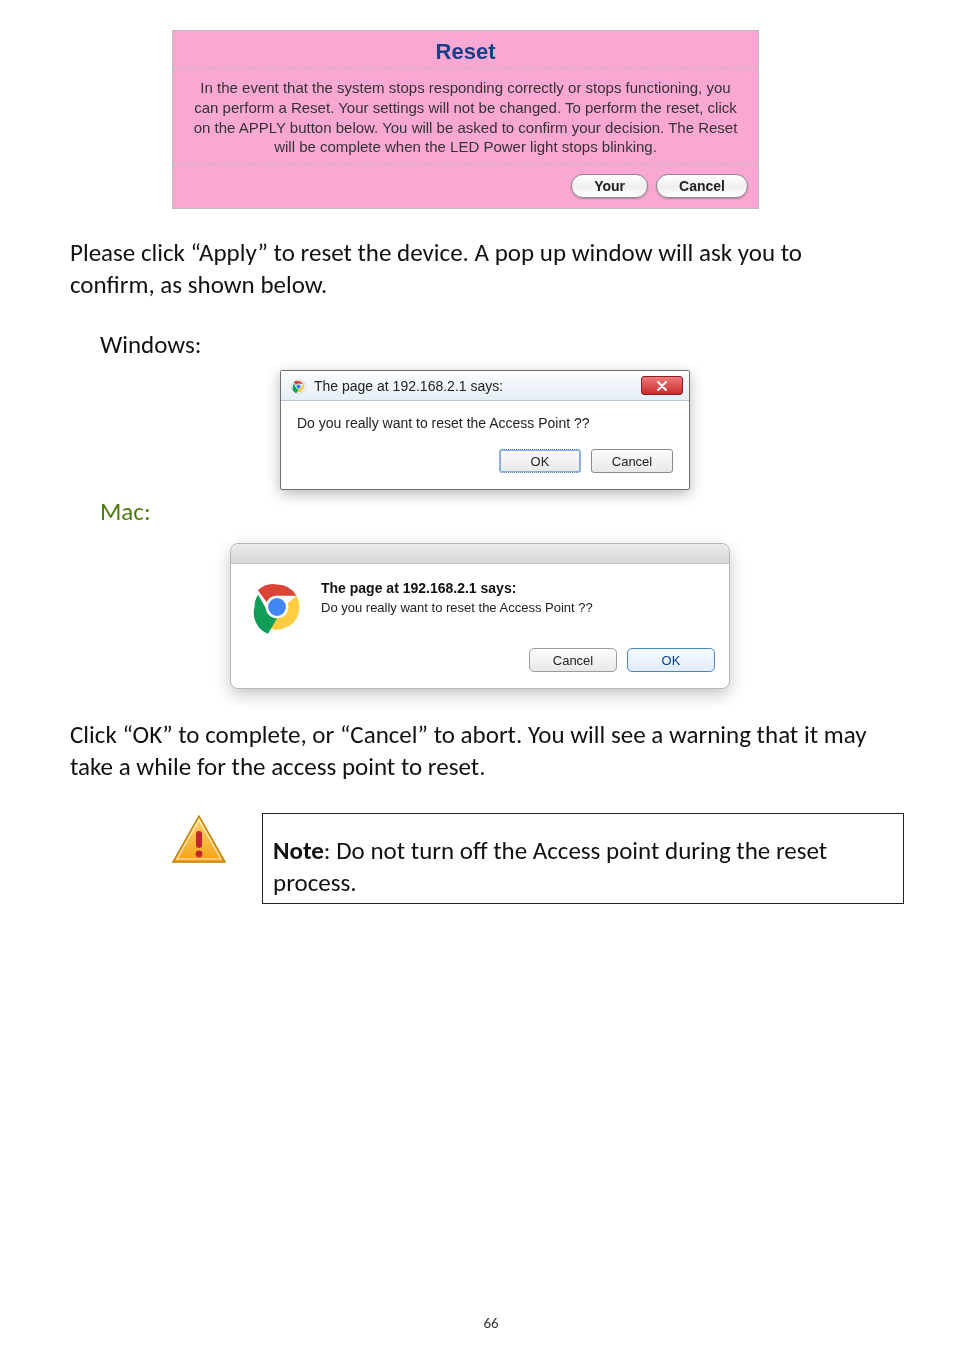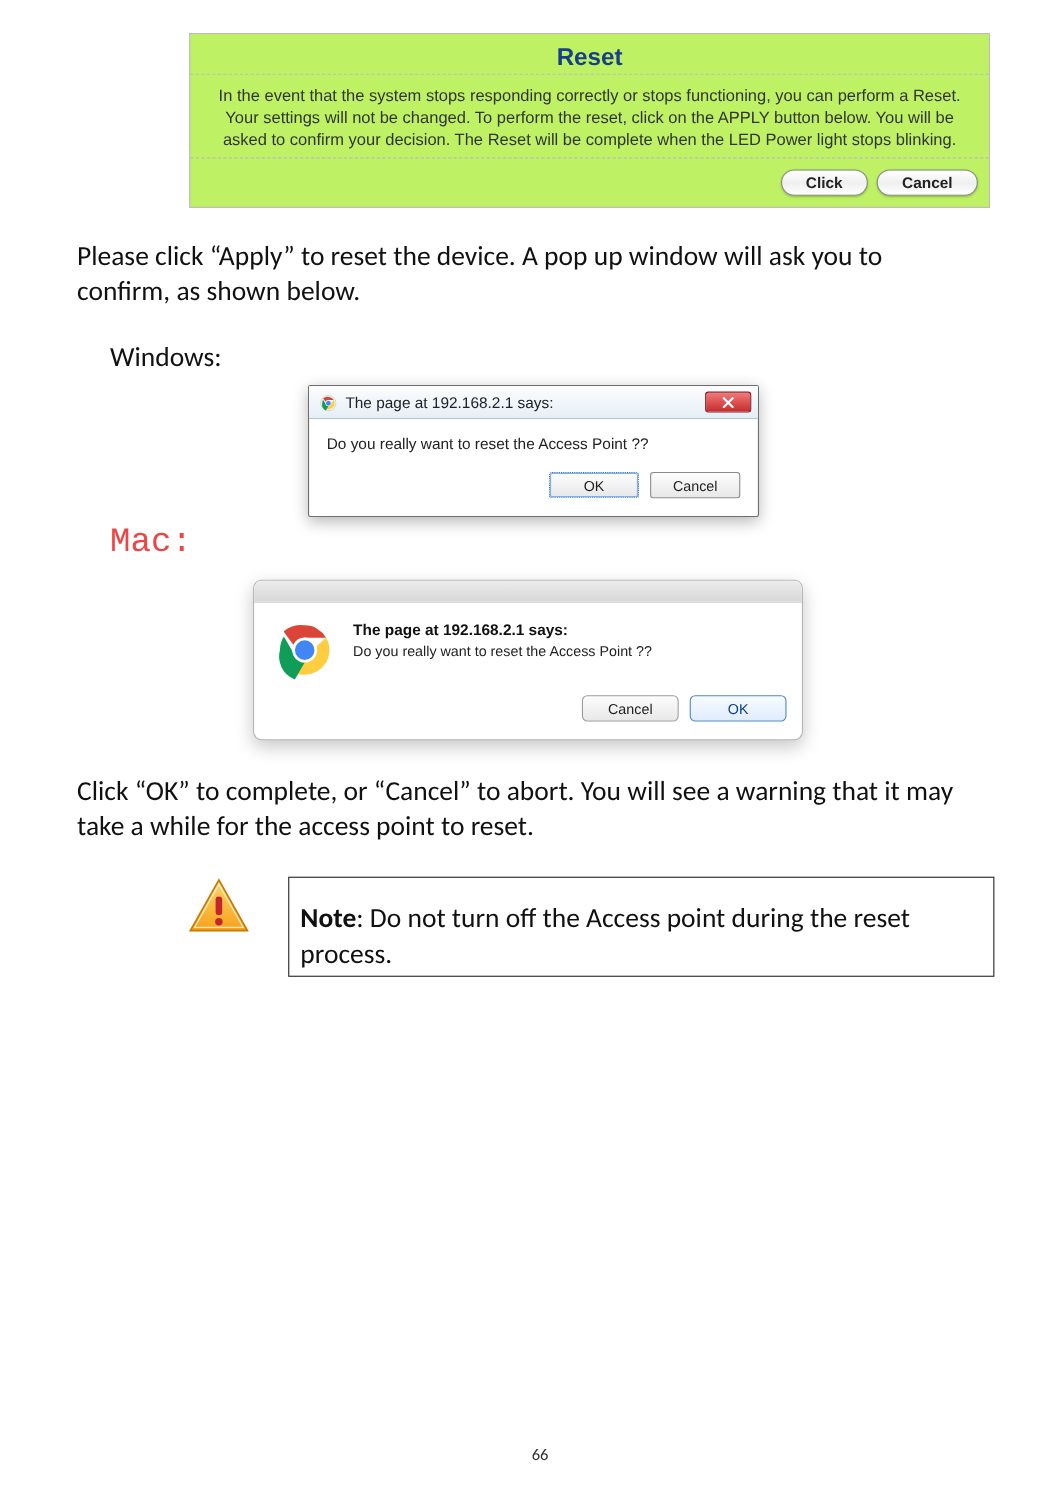--- a/index.html
+++ b/index.html
@@ -1,39 +1,39 @@
 <!DOCTYPE html>
 <html><head>
 <meta charset="utf-8">
 <style>
 * { box-sizing: border-box; margin: 0; padding: 0; }
 html, body { width: 954px; height: 1350px; }
 body { font-family: "Segoe UI", Calibri, Arial, sans-serif; background: #fff; color: #222; padding: 30px 50px 0 50px; position: relative; }
 
 
-.reset-panel { border: 1px solid #bcbcbc; background: #bef264; width: 728px; margin: 0 0 28px 122px; }
+.reset-panel { border: 1px solid #bcbcbc; background: #f9a8d4; width: 587px; margin: 0 0 28px 122px; }
 .reset-title { text-align: center; font-weight: 700; color: #183f87; font-size: 22px; padding: 8px 0 2px; border-bottom: 1px dashed #bcbcbc; font-family: Arial, sans-serif; }
 .reset-body { padding: 10px 14px 6px 14px; font-size: 15px; line-height: 1.32; color: #333; border-bottom: 1px dashed #bcbcbc; font-family: Arial, sans-serif; text-align: center; }
 .reset-btnrow { display: flex; justify-content: flex-end; gap: 8px; padding: 10px 10px 10px 0; }
 .capbtn { display: inline-flex; align-items: center; justify-content: center; height: 24px; padding: 0 22px; border: 1.5px solid #8a8a8a; border-radius: 12px; background: linear-gradient(#fff,#f0f0f0 50%,#efefef 50%,#fff); font-size: 14px; font-weight: 700; color: #222; box-shadow: 0 1px 2px rgba(0,0,0,.25); font-family: Arial, sans-serif; }
 
 .instr { font-size: 25px; line-height: 1.28; margin: 0 20px 28px 20px; color: #111; }
 .label-win { font-size: 25px; margin-left: 50px; color: #111; }
 
 
 .win-dialog { width: 410px; margin: 10px 0 24px 230px; border: 1px solid #6e6e6e; border-radius: 2px; background: #fff; box-shadow: 0 4px 14px rgba(0,0,0,.28); font-family: "Segoe UI", sans-serif; }
 .win-title { display: flex; align-items: center; gap: 8px; padding: 7px 8px 6px 10px; background: linear-gradient(#fdfdfd,#e5eef7); border-bottom: 1px solid #b8c6d4; position: relative; font-size: 14px; color: #222; }
 .chrome-small { width: 15px; height: 15px; }
 .win-close { position: absolute; right: 6px; top: 5px; width: 42px; height: 19px; border: 1px solid #85202a; border-radius: 3px; background: linear-gradient(#f07a7a,#c82c2c); display: flex; align-items: center; justify-content: center; }
 .win-body { padding: 14px 16px 16px 16px; font-size: 14px; }
 .win-btnrow { display: flex; justify-content: flex-end; gap: 10px; margin-top: 18px; }
 .winbtn { min-width: 82px; height: 24px; border: 1px solid #8a8a8a; background: linear-gradient(#fdfdfd,#e8e8e8); border-radius: 3px; font-size: 13px; display: flex; align-items: center; justify-content: center; }
 .winbtn.primary { border: 1px dotted #3d6fb5; box-shadow: inset 0 0 0 1px #7db1e8; }
 
-.label-mac { font-size: 31px; margin-left: 50px; margin-top: -18px; color: #ef4444; font-family: Liberation Mono, monospace; }
+.label-mac { font-size: 25px; margin-left: 50px; margin-top: -18px; color: #4d7c0f; }
 
 
 .mac-dialog { width: 500px; margin: 16px 0 30px 180px; border: 1px solid #b7b7b7; border-radius: 8px; background: #fff; box-shadow: 0 6px 16px rgba(0,0,0,.22); font-family: "Lucida Grande", "Helvetica Neue", sans-serif; }
 .mac-topbar { height: 20px; border-top-left-radius: 8px; border-top-right-radius: 8px; background: linear-gradient(#ececec,#d7d7d7); border-bottom: 1px solid #c0c0c0; }
 .mac-body { display: flex; gap: 16px; padding: 16px 18px 14px 18px; }
 .chrome-big { flex: 0 0 56px; display: flex; align-items: flex-start; justify-content: center; }
 .mac-texts { flex: 1; }
 .mac-title { font-weight: 700; font-size: 14px; color: #111; }
 .mac-msg { font-size: 13px; color: #222; margin-top: 4px; }
 .mac-btnrow { display: flex; justify-content: flex-end; gap: 10px; padding: 0 14px 16px 0; }
@@ -53,21 +53,21 @@
 
 svg { display: block; }
 </style>
 </head>
 <body>
 
 <div class="reset-panel">
   <div class="reset-title">Reset</div>
   <div class="reset-body">In the event that the system stops responding correctly or stops functioning, you can perform a Reset. Your settings will not be changed. To perform the reset, click on the APPLY button below. You will be asked to confirm your decision. The Reset will be complete when the LED Power light stops blinking.</div>
   <div class="reset-btnrow">
-    <span class="capbtn">Click</span>
+    <span class="capbtn">Your</span>
     <span class="capbtn">Cancel</span>
   </div>
 </div>
 
 <p class="instr">Please click “Apply” to reset the device. A pop up window will ask you to confirm, as shown below.</p>
 
 <p class="label-win">Windows:</p>
 
 <div class="win-dialog">
   <div class="win-title">

